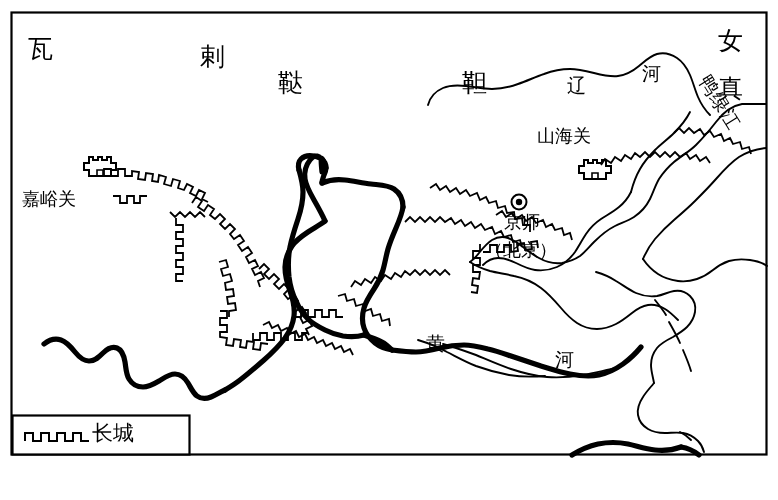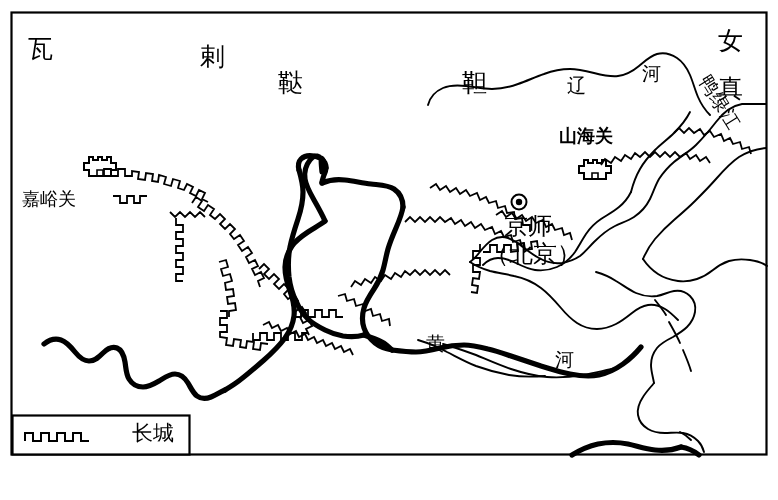--- a/index.html
+++ b/index.html
@@ -32,21 +32,21 @@
     color: #000000;
     font-family: "DejaVu Sans", "Liberation Sans", sans-serif;
     font-weight: 400;
     white-space: nowrap;
     line-height: 1;
     user-select: none;
   }
   .lbl-tribe { font-size: 25px; }
   .lbl-place { font-size: 18px; }
   .lbl-river { font-size: 19px; }
-  .lbl-capital { font-size: 24px; }
+  .lbl-capital { font-size: 18px; font-family: Liberation Mono, monospace; }
   .lbl-legend { font-size: 21px; }
   .rot-yalu {
     transform: rotate(58deg);
     transform-origin: left top;
     font-size: 19px;
     letter-spacing: 1px;
   }
 </style>
 </head>
 <body>
@@ -357,26 +357,26 @@
   </svg>
 
   <div class="map-label lbl-tribe" style="left:28px; top:36px;">瓦</div>
   <div class="map-label lbl-tribe" style="left:200px; top:44px;">剌</div>
   <div class="map-label lbl-tribe" style="left:278px; top:70px;">鞑</div>
   <div class="map-label lbl-tribe" style="left:462px; top:70px;">靼</div>
   <div class="map-label lbl-tribe" style="left:718px; top:28px;">女</div>
   <div class="map-label lbl-tribe" style="left:718px; top:76px;">真</div>
 
   <div class="map-label lbl-place" style="left:16px; top:190px;margin-left:6px;">嘉峪关</div>
-  <div class="map-label lbl-place" style="left:559px; top:127px;font-weight:bold;">山海关</div>
+  <div class="map-label lbl-place" style="left:537px; top:127px;">山海关</div>
 
   <div class="map-label lbl-capital" style="left:504px; top:214px;">京师</div>
   <div class="map-label lbl-capital" style="left:485px; top:242px;">（北京）</div>
 
   <div class="map-label lbl-river" style="left:567px; top:76px;">辽</div>
   <div class="map-label lbl-river" style="left:642px; top:64px;">河</div>
   <div class="map-label lbl-river" style="left:426px; top:334px;">黄</div>
   <div class="map-label lbl-river" style="left:555px; top:350px;">河</div>
   <div class="map-label rot-yalu" style="left:712px; top:72px;">鸭绿江</div>
 
-  <div class="map-label lbl-legend" style="left:92px; top:423px;margin-left:40px;">长城</div>
+  <div class="map-label lbl-legend" style="left:92px; top:423px;">长城</div>
 
 </div>
 
 </body></html>

